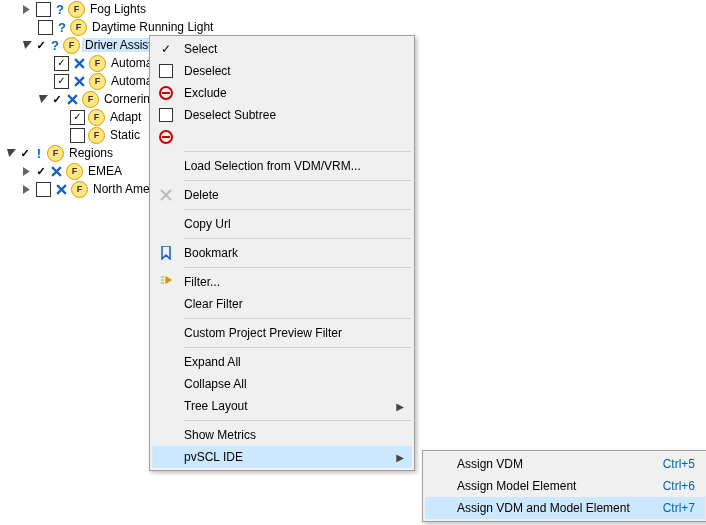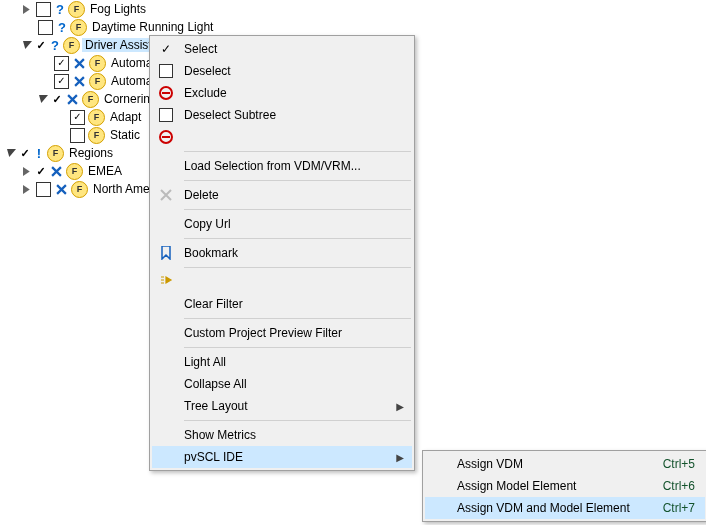--- a/index.html
+++ b/index.html
@@ -16,21 +16,21 @@
 .lbl{padding:0 3px}
 .sel{background:#cce8ff}
 .menu{position:absolute;background:#f0f0f0;border:1px solid #a0a0a0;box-shadow:2px 2px 4px rgba(0,0,0,.25);padding:2px}
 .mrow{display:flex;align-items:center;height:22px;padding:0 30px 0 2px;position:relative}
 .mrow.hover{background:#cce8ff}
 .micon{width:24px;height:22px;display:inline-flex;align-items:center;justify-content:center;margin-right:6px}
 .mlbl{flex:1}
 .dim{color:#000000}
 .sep{height:1px;background:#d0d0d0;margin:3px 1px 3px 32px}
 .arrow{position:absolute;right:8px;font-size:10px;color:#444}
-.sc{position:absolute;right:10px;color:#14532d}
+.sc{position:absolute;right:10px;color:#0369a1}
 .cb2{width:12px;height:12px;border:1px solid #333;background:#fff}
 </style>
 </head>
 <body>
 
 <div class="tree">
   <div class="row">
     <span class="ind"></span>
     <span class="tw">
         <svg viewBox="0 0 8 8">
@@ -230,34 +230,35 @@
       </span>
       <span class="mlbl">Bookmark</span>
     </div>
   <div class="sep"></div>
   <div class="mrow">
       <span class="micon">
         <svg width="14" height="14">
           <path d="M2 2 H5 M2 5 H5 M2 8 H5 M7 2 L12 5 L7 8 Z" stroke="#c90" stroke-width="1.2" fill="#c90"></path>
         </svg>
       </span>
+      <span class="mlbl">Filter...</span>
     </div>
   <div class="mrow dim">
       <span class="micon"></span>
       <span class="mlbl">Clear Filter</span>
     </div>
   <div class="sep"></div>
   <div class="mrow">
       <span class="micon"></span>
       <span class="mlbl">Custom Project Preview Filter</span>
     </div>
   <div class="sep"></div>
   <div class="mrow">
       <span class="micon"></span>
-      <span class="mlbl">Light All</span>
+      <span class="mlbl">Expand All</span>
     </div>
   <div class="mrow">
       <span class="micon"></span>
       <span class="mlbl">Collapse All</span>
     </div>
   <div class="mrow">
       <span class="micon"></span>
       <span class="mlbl">Tree Layout</span>
       <span class="arrow">▶</span>
     </div>

